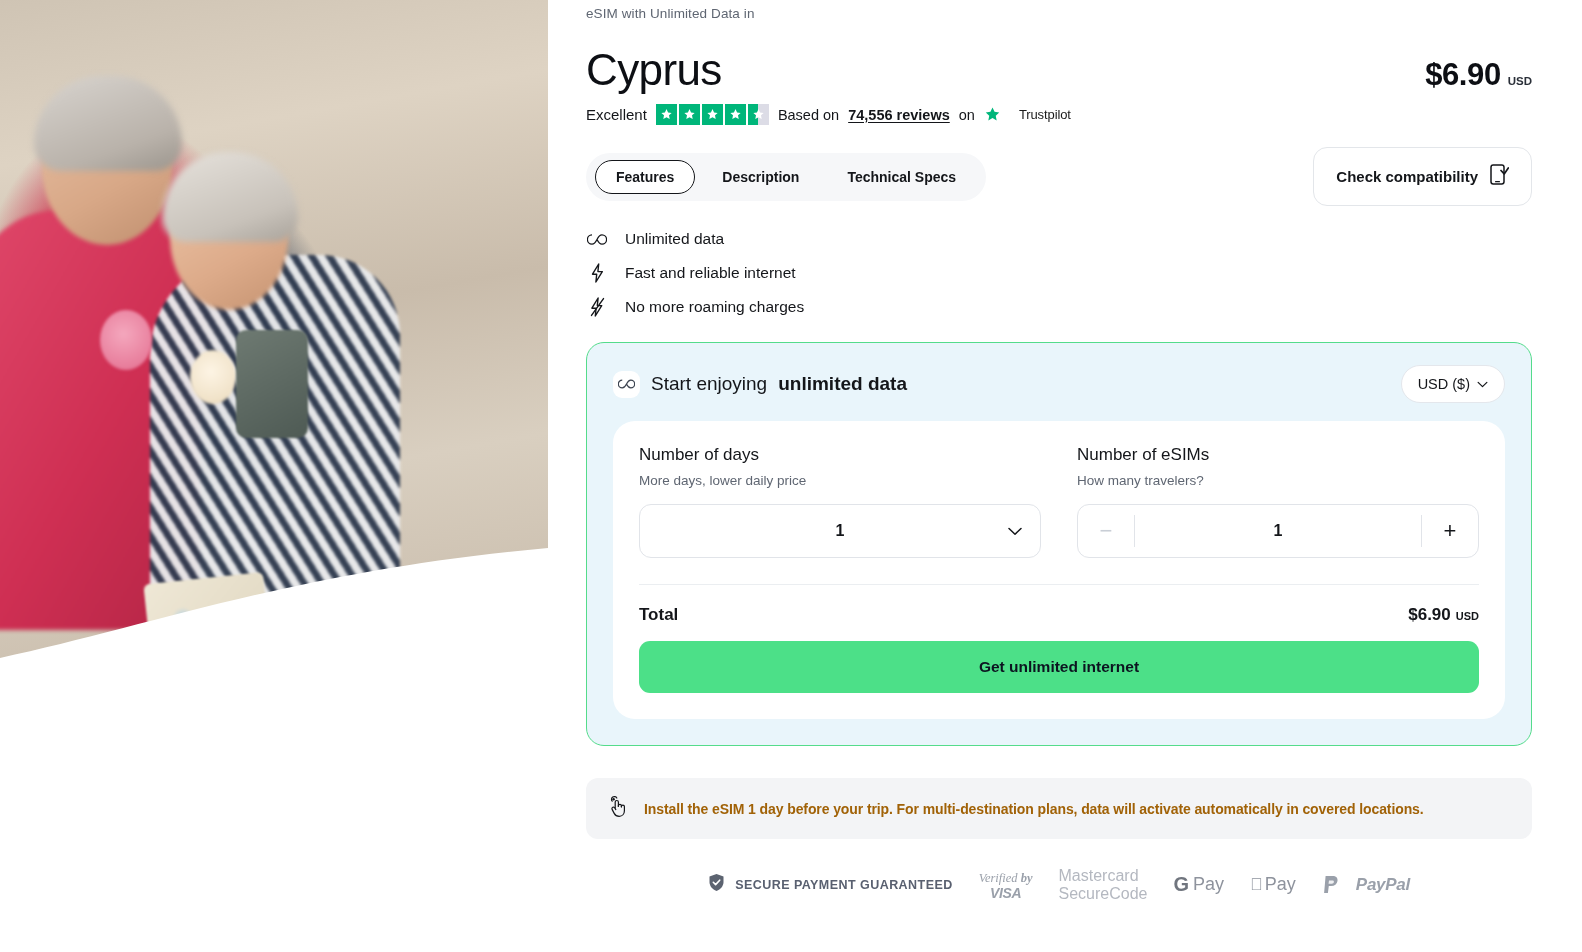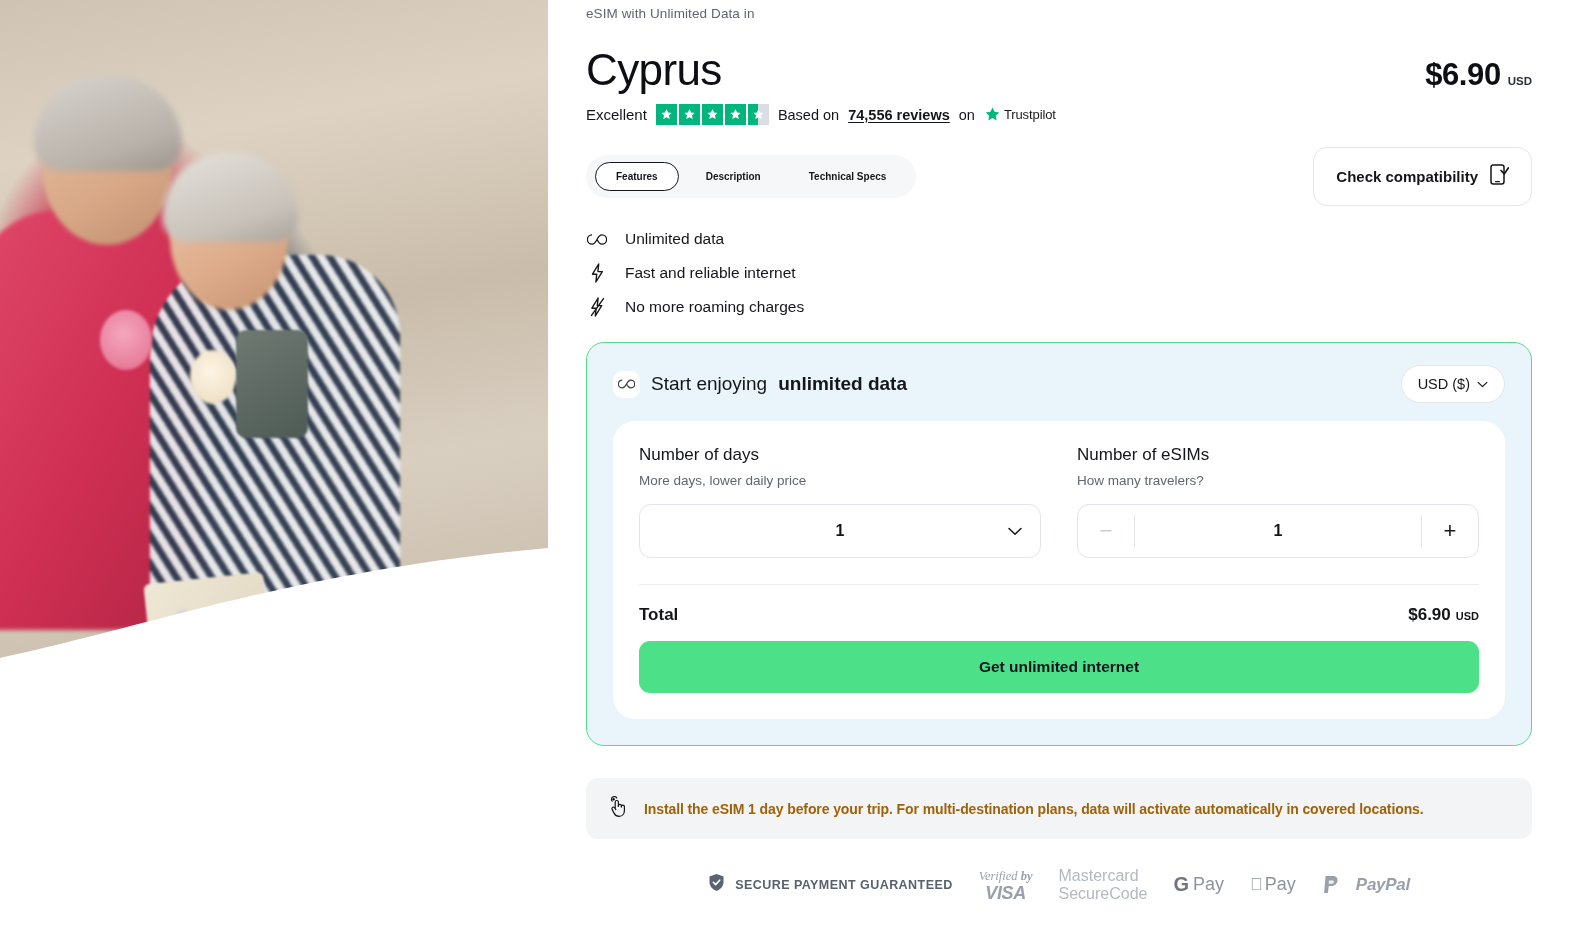--- a/index.html
+++ b/index.html
@@ -186,41 +186,41 @@
   }
   .tp-star svg { position: relative; z-index: 2; }
   .tp-based { font-size: 14.5px; color: #14161a; }
   .tp-reviews {
     font-weight: 700;
     color: #14161a;
     text-decoration: underline;
     text-underline-offset: 2px;
   }
   .tp-on { font-size: 14.5px; color: #14161a; }
-  .tp-logo { display: inline-flex; align-items: center; gap: 3px; }
+  .tp-logo { display: inline-flex; align-items: center; gap: 18px; }
   .tp-logo-text { font-size: 13px; color: #1a1a1a; letter-spacing: -0.1px; }
 
   
   .tabs-row {
     display: flex;
     align-items: center;
     justify-content: space-between;
     margin-top: 22px;
     padding-right: 50px;
   }
   .tabs {
     display: inline-flex;
     align-items: center;
     background: #f6f7f9;
     border-radius: 26px;
     padding: 7px 9px;
     gap: 6px;
   }
   .tab {
-    font-size: 10px;
+    font-size: 14px;
     font-weight: 700;
     color: #14161a;
     padding: 9px 21px;
     border-radius: 20px;
     cursor: pointer;
     white-space: nowrap;
   }
   .tab.active {
     background: #ffffff;
     border: 1px solid #14161a;
@@ -435,21 +435,21 @@
   }
   .secure-text {
     font-size: 12.5px;
     font-weight: 700;
     color: #596070;
     letter-spacing: .45px;
   }
   .visa-badge { text-align: center; line-height: 1.0; color: #9aa0aa; }
   .visa-badge .l1 { font-size: 12.5px; font-style: italic; font-family: "Liberation Serif", serif; }
   .visa-badge .l1 b { font-weight: 700; }
-  .visa-badge .l2 { font-size: 18px; font-weight: 700; font-style: italic; letter-spacing: -0.3px; margin-top: 1px; }
+  .visa-badge .l2 { font-size: 14px; font-weight: 700; font-style: italic; letter-spacing: -0.3px; margin-top: 1px; }
   .mc-badge { line-height: 1.12; color: #b4b8c0; }
   .mc-badge .l1 { font-size: 16px; }
   .mc-badge .l2 { font-size: 16px; }
   .gpay { display: inline-flex; align-items: center; gap: 4px; color: #8e939d; }
   .gpay .g { font-size: 20px; font-weight: 700; color: #70757e; }
   .gpay .p { font-size: 18px; color: #8e939d; }
   .apay { display: inline-flex; align-items: center; gap: 2px; color: #8e939d; }
   .apay .a { font-size: 17px; color: #8e939d; }
   .apay .p { font-size: 18px; color: #8e939d; }
   .paypal { display: inline-flex; align-items: flex-start; gap: 17px; color: #9aa0aa; }

